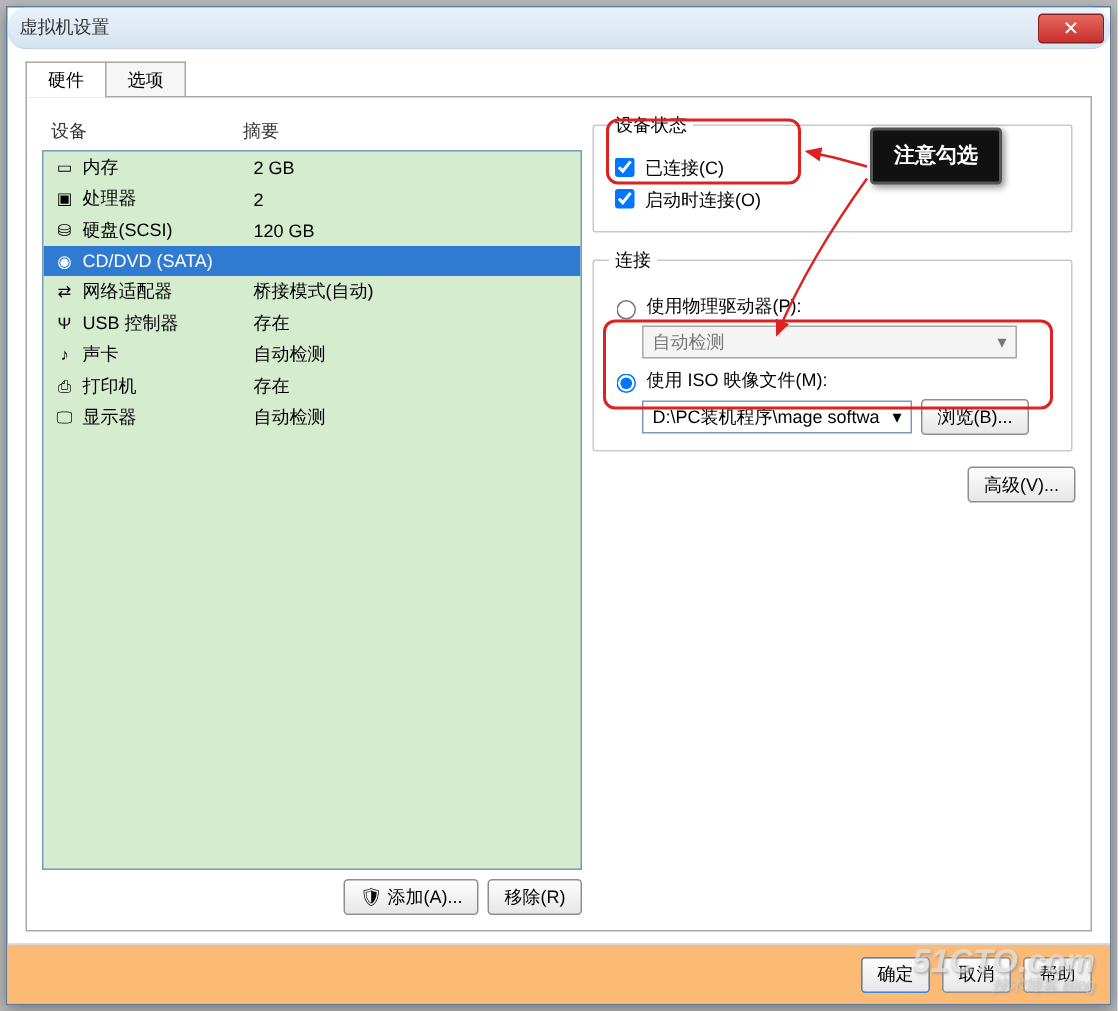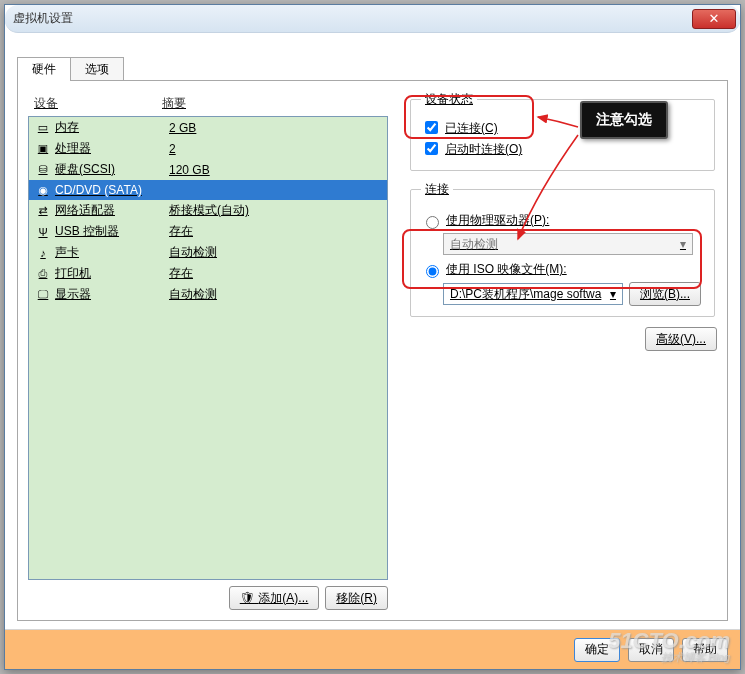--- a/index.html
+++ b/index.html
@@ -14,31 +14,30 @@
     background: linear-gradient(#eaf1f9,#d6e4f1);
     border-bottom: 1px solid #c5d3e2; padding: 0 4px 0 8px;
     font-size: 12px; color: #333; justify-content: space-between; border-radius: 13px;
   }
   .closebtn {
     width: 44px; height: 20px; border: 1px solid #8a1f1f;
     background: linear-gradient(#e46a5e,#c9302c);
     border-radius: 3px; color: #fff; font-size: 13px; line-height: 17px; text-align: center;
     cursor: pointer;
   }
-  .tabs { display:flex; margin: 24px 0 0 12px; font-size:12px; }
+  .tabs { display:flex; margin: 8px 0 0 12px; font-size:12px; }
   .tab {
     padding: 3px 14px; border:1px solid #a8a8a8; background:#f6f6f6;
     border-bottom:none; margin-right:-1px; cursor:pointer;
   }
   .tab.active { background:#fff; position:relative; z-index:2; }
   .tabpanel {
     flex:1; border:1px solid #a8a8a8; margin: 0 12px 8px 12px;
-    background:#fff; padding:10px; display:flex; gap:20px; position:relative; z-index:1;
+    background:#fff; padding:10px; display:flex; gap:5px; position:relative; z-index:1;
     margin-top:-1px;
-    text-decoration:underline;
   }
   .leftcol { width: 360px; display:flex; flex-direction:column; }
   .listhead, .row { display:flex; font-size:12px; }
   .listhead { padding: 4px 6px; color:#333; font-weight:normal; }
   .colA { width: 128px; }
   .colB { flex:1; }
   .listbox {
     border:1px solid #7a9ab6; flex:1; background:#d5eccf; overflow:hidden;
   }
   .row { padding: 2px 6px; align-items:center; gap:4px; cursor:default; }

